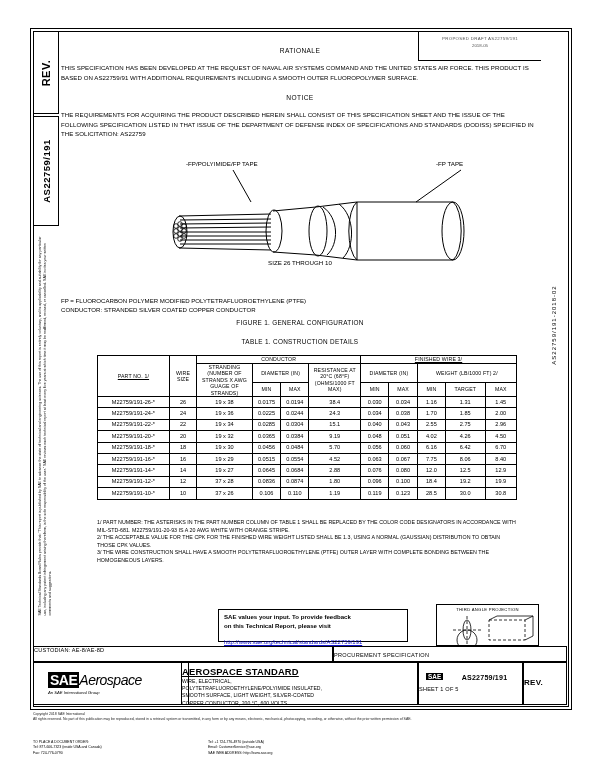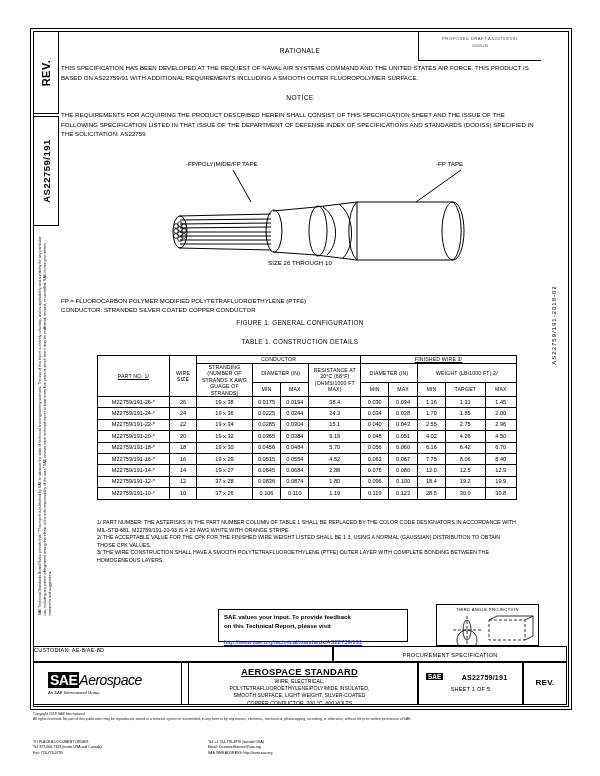--- a/index.html
+++ b/index.html
@@ -76,21 +76,21 @@
 
   
   .tb{position:absolute;left:33px;top:646px;width:534px;height:59px;}
   .tb .cell{position:absolute;box-sizing:border-box;border:1px solid #000;}
   .tb-cust{left:0;top:0;width:300px;height:16px;}
   .tb-proc{left:300px;top:0;width:234px;height:16px;}
   .tb-logo{left:0;top:16px;width:156px;height:43px;}
   .tb-mid{left:148px;top:16px;width:237px;height:43px;}
   .tb-doc{left:385px;top:16px;width:105px;height:43px;}
   .tb-rev{left:490px;top:16px;width:44px;height:43px;}
-  .tb .t{position:absolute;width:100%;text-align:center;}
+  .tb .t{position:absolute;width:100%;}
   .cust-t{left:6px;top:5px;font-size:5.6px;letter-spacing:.2px;}
   .proc-t{top:5px;font-size:5.6px;letter-spacing:.3px;}
   .as-title{top:3px;font-size:9.4px;font-weight:bold;letter-spacing:.2px;text-decoration:underline;}
   .as-sub{top:15px;font-size:5.1px;line-height:1.42;letter-spacing:.05px;}
   .rev-t{top:15px;font-size:8px;font-weight:bold;letter-spacing:.3px;}
   .doc-num{top:11px;font-size:7.1px;font-weight:bold;letter-spacing:.2px;}
   .doc-sheet{top:23px;font-size:5.6px;letter-spacing:.2px;}
   .sae-logo-blk{position:absolute;left:14px;top:9px;font-size:14px;font-weight:bold;font-style:italic;letter-spacing:-.5px;}
   .sae-mark{display:inline-block;background:#000;color:#fff;font-style:normal;padding:0 2px;font-family:"Liberation Sans",sans-serif;}
   .sae-aero{font-style:italic;font-weight:normal;}

